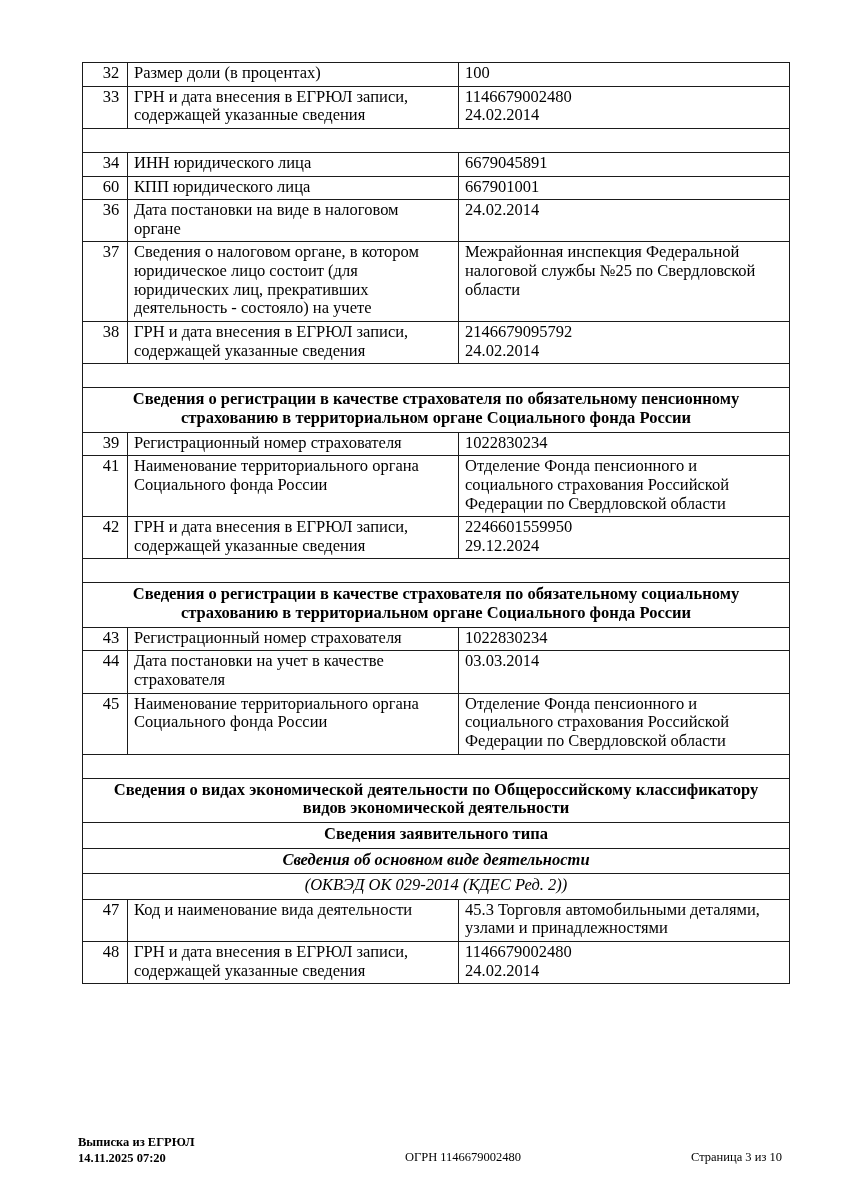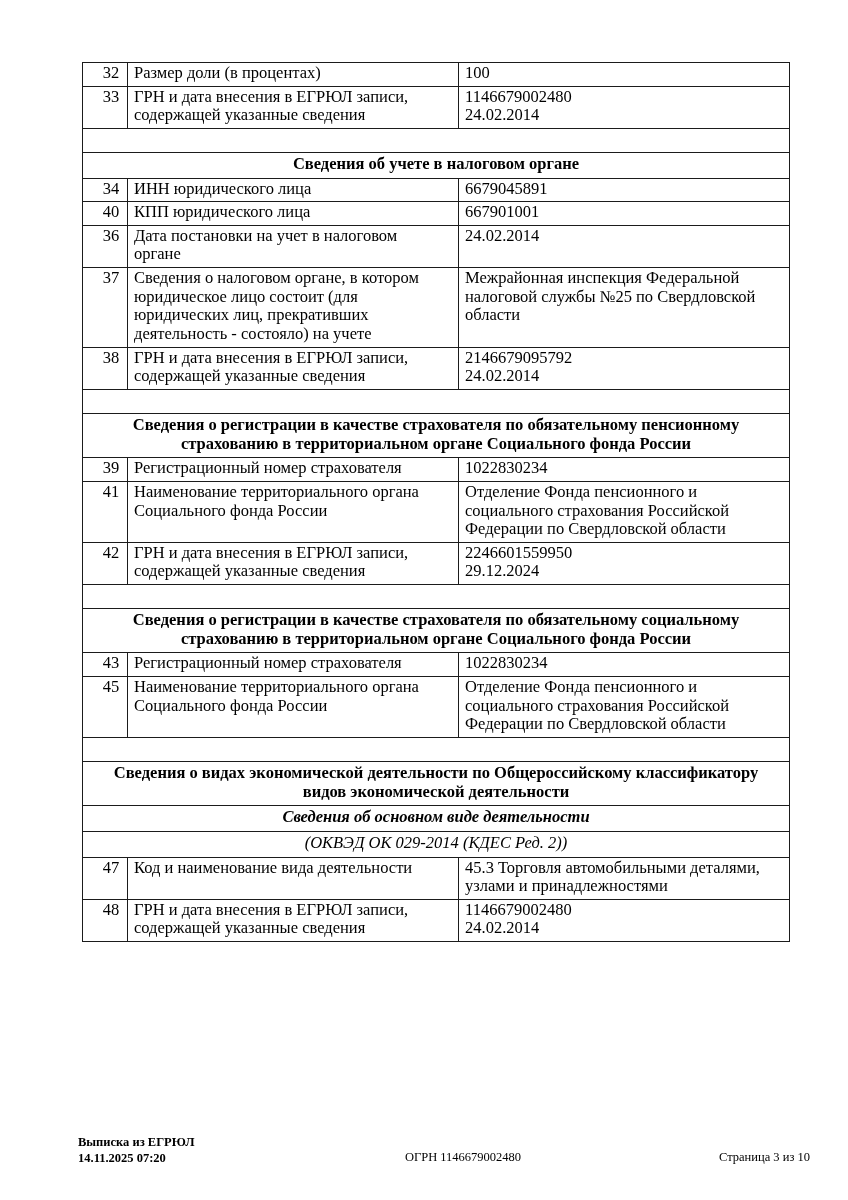--- a/index.html
+++ b/index.html
@@ -41,21 +41,21 @@
   tr.spacer-row td { height: 24px; padding: 0; }
   .footer {
     position: absolute;
     left: 0; top: 1135px;
     width: 848px;
     font-size: 12.5px;
     line-height: 1.25;
   }
   .footer-left { position: absolute; left: 78px; top: 0; font-weight: bold; }
   .footer-center { position: absolute; left: 82px; top: 15px; width: 762px; text-align: center; }
-  .footer-right { position: absolute; right: 38px; top: 15px; }
+  .footer-right { position: absolute; right: 66px; top: 15px; }
 </style>
 </head>
 <body>
 
 <table class="doc-table">
   <colgroup>
     <col style="width:45px">
     <col style="width:331px">
     <col style="width:331px">
   </colgroup>
@@ -71,36 +71,33 @@
       <td class="label">ГРН и дата внесения в ЕГРЮЛ записи,
 содержащей указанные сведения</td>
       <td class="value">1146679002480
 24.02.2014</td>
     </tr>
 
     <tr class="spacer-row">
         <td colspan="3"></td>
       </tr>
 
-    <tr class="section-row">
-      <td colspan="3">Сведения об учете в налоговом органе</td>
-    </tr>
     <tr>
       <td class="num">34</td>
       <td class="label">ИНН юридического лица</td>
       <td class="value">6679045891</td>
     </tr>
     <tr>
-      <td class="num">40</td>
+      <td class="num">60</td>
       <td class="label">КПП юридического лица</td>
       <td class="value">667901001</td>
     </tr>
     <tr>
       <td class="num">36</td>
-      <td class="label">Дата постановки на учет в налоговом
+      <td class="label">Дата постановки на виде в налоговом
 органе</td>
       <td class="value">24.02.2014</td>
     </tr>
     <tr>
       <td class="num">37</td>
       <td class="label">Сведения о налоговом органе, в котором
 юридическое лицо состоит (для
 юридических лиц, прекративших
 деятельность - состояло) на учете</td>
       <td class="value">Межрайонная инспекция Федеральной
@@ -151,35 +148,44 @@
     <tr class="section-row">
       <td colspan="3">Сведения о регистрации в качестве страхователя по обязательному социальному
 страхованию в территориальном органе Социального фонда России</td>
     </tr>
     <tr>
       <td class="num">43</td>
       <td class="label">Регистрационный номер страхователя</td>
       <td class="value">1022830234</td>
     </tr>
     <tr>
+      <td class="num">44</td>
+      <td class="label">Дата постановки на учет в качестве
+страхователя</td>
+      <td class="value">03.03.2014</td>
+    </tr>
+    <tr>
       <td class="num">45</td>
       <td class="label">Наименование территориального органа
 Социального фонда России</td>
       <td class="value">Отделение Фонда пенсионного и
 социального страхования Российской
 Федерации по Свердловской области</td>
     </tr>
 
     <tr class="spacer-row">
         <td colspan="3"></td>
       </tr>
 
     <tr class="section-row">
       <td colspan="3">Сведения о видах экономической деятельности по Общероссийскому классификатору
 видов экономической деятельности</td>
+    </tr>
+    <tr class="section-row">
+      <td colspan="3">Сведения заявительного типа</td>
     </tr>
     <tr class="section-row">
       <td colspan="3" class="it-bold">Сведения об основном виде деятельности</td>
     </tr>
     <tr class="section-row">
       <td colspan="3" class="it-normal">(ОКВЭД ОК 029-2014 (КДЕС Ред. 2))</td>
     </tr>
     <tr>
       <td class="num">47</td>
       <td class="label">Код и наименование вида деятельности</td>

